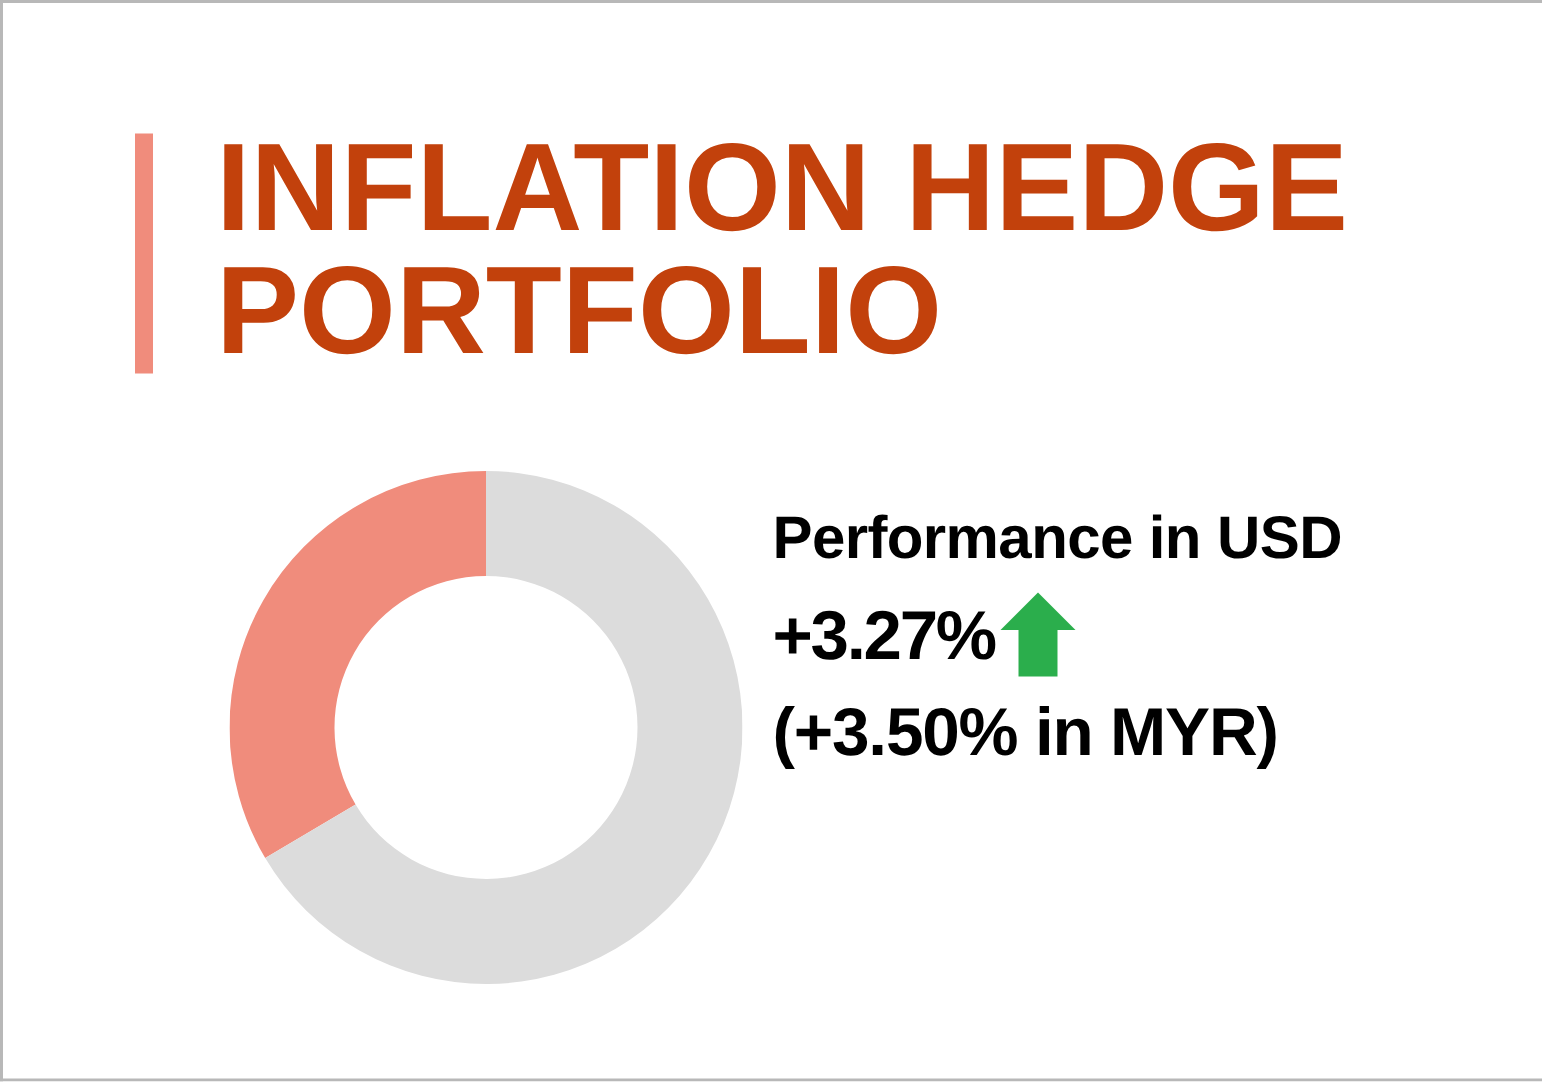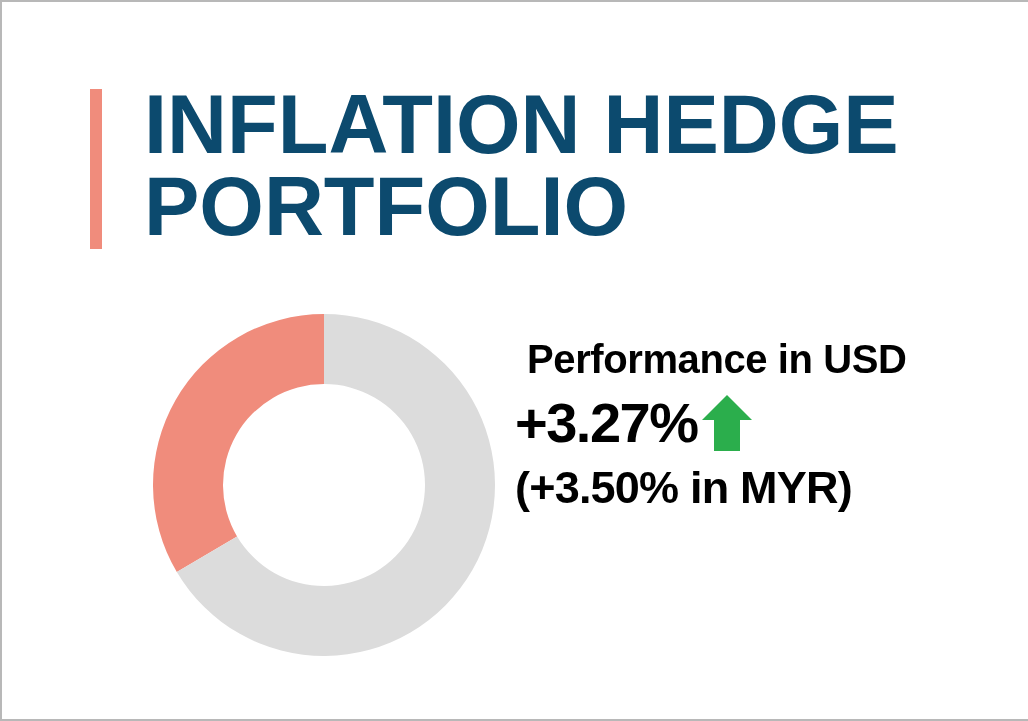--- a/index.html
+++ b/index.html
@@ -79,34 +79,33 @@
   }
 
   .perf-label {
     font-family: "Liberation Sans", sans-serif;
     font-weight: 700;
     font-size: 40px;
     line-height: 1.06;
     color: #000000;
     letter-spacing: -0.4px;
     white-space: nowrap;
-    margin-left: 12px;
   }
 
   .perf-main-row {
     display: flex;
     align-items: center;
     margin-top: 6px;
     height: 74px;
   }
 
   .perf-value {
     font-family: "Liberation Sans", sans-serif;
     font-weight: 700;
-    font-size: 56px;
+    font-size: 46px;
     line-height: 1;
     color: #000000;
     letter-spacing: -1.5px;
     white-space: nowrap;
     text-align: right;
   }
 
   .perf-arrow {
     margin-left: 2px;
     display: block;
@@ -126,21 +125,21 @@
     white-space: nowrap;
   }
 </style>
 </head>
 <body>
 
 <div class="card" style="background: rgb(255, 255, 255); border-left-color: rgb(184, 184, 184); border-top-color: rgb(184, 184, 184); border-bottom-color: rgb(184, 184, 184);">
 
   <div class="title-block">
     <div class="accent-bar" style="background: rgb(240, 140, 124);"></div>
-    <div class="title-text" style="color: #0c4a6e;">INFLATION HEDGE
+    <div class="title-text" style="color: #c2410c;">INFLATION HEDGE
 PORTFOLIO</div>
   </div>
 
   <div class="donut-wrap">
     <svg class="donut-svg" viewBox="0 0 342 342">
       <g>
         <path id="slice-0" d="M 171 0 A 171 171 0 0 0 23.813113382325668 258.04608209331354 L 84.06505527260171 222.41318299078753 A 101 101 0 0 1 171 70 Z" fill="#F08C7C"></path>
         <path id="slice-1" d="M 23.813113382325668 258.04608209331354 A 171 171 0 1 0 171.00000000000006 0 L 171.00000000000003 70 A 101 101 0 1 1 84.06505527260171 222.41318299078753 Z" fill="#DCDCDC"></path>
       </g>
     </svg>

